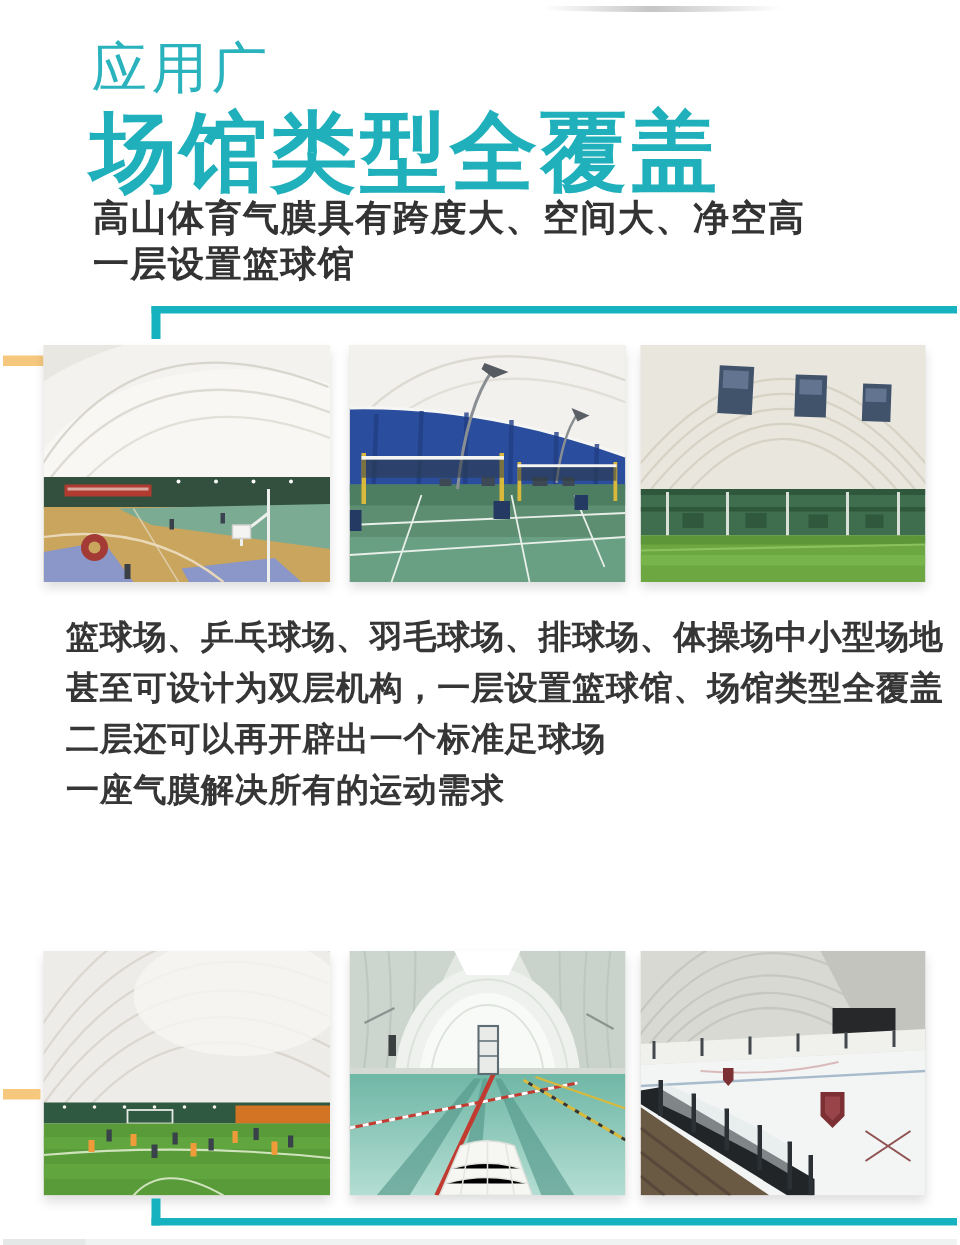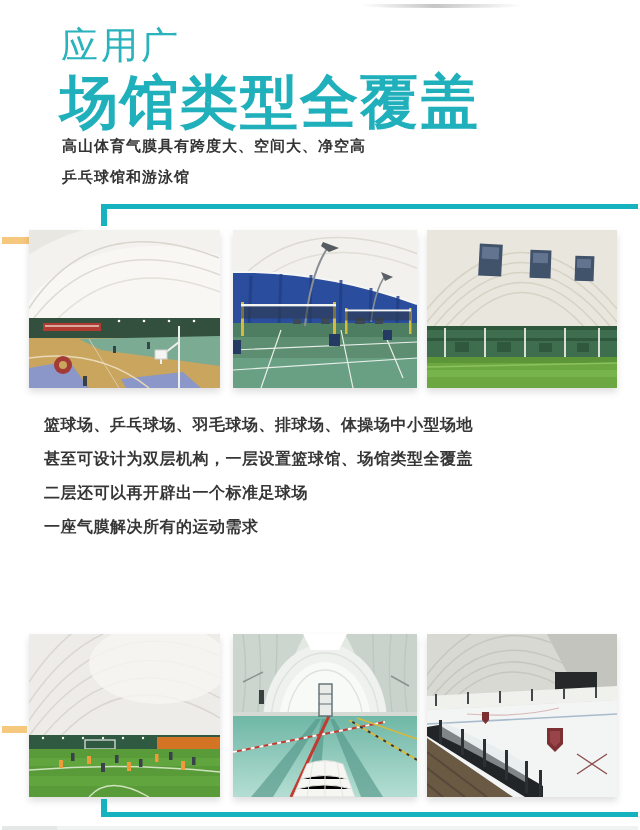--- a/index.html
+++ b/index.html
@@ -12,59 +12,59 @@
   .kicker{
     position:absolute;left:59px;top:22px;
     font-size:37px;font-weight:500;color:#2bb3bd;letter-spacing:3px;line-height:1.1;
   }
   .title{
     position:absolute;left:58px;top:66px;
     font-size:58px;font-weight:900;color:#1fb0bc;letter-spacing:2px;line-height:1.1;
   }
   .subtitle{
     position:absolute;left:60px;top:126px;
-    font-size:15px;font-weight:700;color:#333333;line-height:31px;letter-spacing:1px;
+    font-size:24px;font-weight:700;color:#333333;line-height:31px;letter-spacing:1px;
   }
   
   .bracket-h{position:absolute;background:#17b2bf;}
   .bracket-v{position:absolute;background:#17b2bf;}
   .accent-orange{position:absolute;background:#f5c87d;}
   .top-smudge{
     position:absolute;left:360px;top:0;width:160px;height:4px;
     background:linear-gradient(90deg,rgba(0,0,0,0) 0%,rgba(90,90,90,.35) 45%,rgba(0,0,0,0) 100%);
     border-radius:0 0 50% 50%;
   }
   
   .photo{
     position:absolute;overflow:hidden;background:#e9e8e4;
     box-shadow:0 4px 7px rgba(0,0,0,.13);
   }
   .photo svg{display:block;width:100%;height:100%;}
   
   .bodytext{
     position:absolute;left:42px;top:404px;width:580px;
-    font-size:16px;font-weight:700;color:#363636;letter-spacing:.5px;
+    font-size:22px;font-weight:700;color:#363636;letter-spacing:.5px;
   }
   .bodytext .line{height:34px;line-height:34px;white-space:nowrap;}
   
   .bottom-band{position:absolute;left:0;top:822px;width:640px;height:8px;background:#eff3f1;}
   .bottom-band-left{position:absolute;left:0;top:822px;width:55px;height:8px;background:#e4e8e6;}
 </style>
 </head>
 <body>
 
 <div class="page">
 
   <div class="top-smudge"></div>
 
   <div class="kicker">应用广</div>
   <div class="title">场馆类型全覆盖</div>
   <div class="subtitle">
     <div>高山体育气膜具有跨度大、空间大、净空高</div>
-    <div>乒乓球馆和游泳馆</div>
+    <div>一层设置篮球馆</div>
   </div>
 
   <div class="bracket-h" style="left:99px;top:200px;width:541px;height:5px;"></div>
   <div class="bracket-v" style="left:99px;top:200px;width:6px;height:22px;"></div>
   <div class="accent-orange" style="left:0;top:233px;width:27px;height:7px;"></div>
 
   <div class="photo" style="left:27px;top:226px;width:191px;height:158px;">
     <svg viewBox="0 0 191 158" preserveAspectRatio="none">
       <rect width="191" height="158" fill="#e9e7e2"></rect>
       <ellipse cx="125" cy="105" rx="175" ry="115" fill="#f3f2ee"></ellipse>

